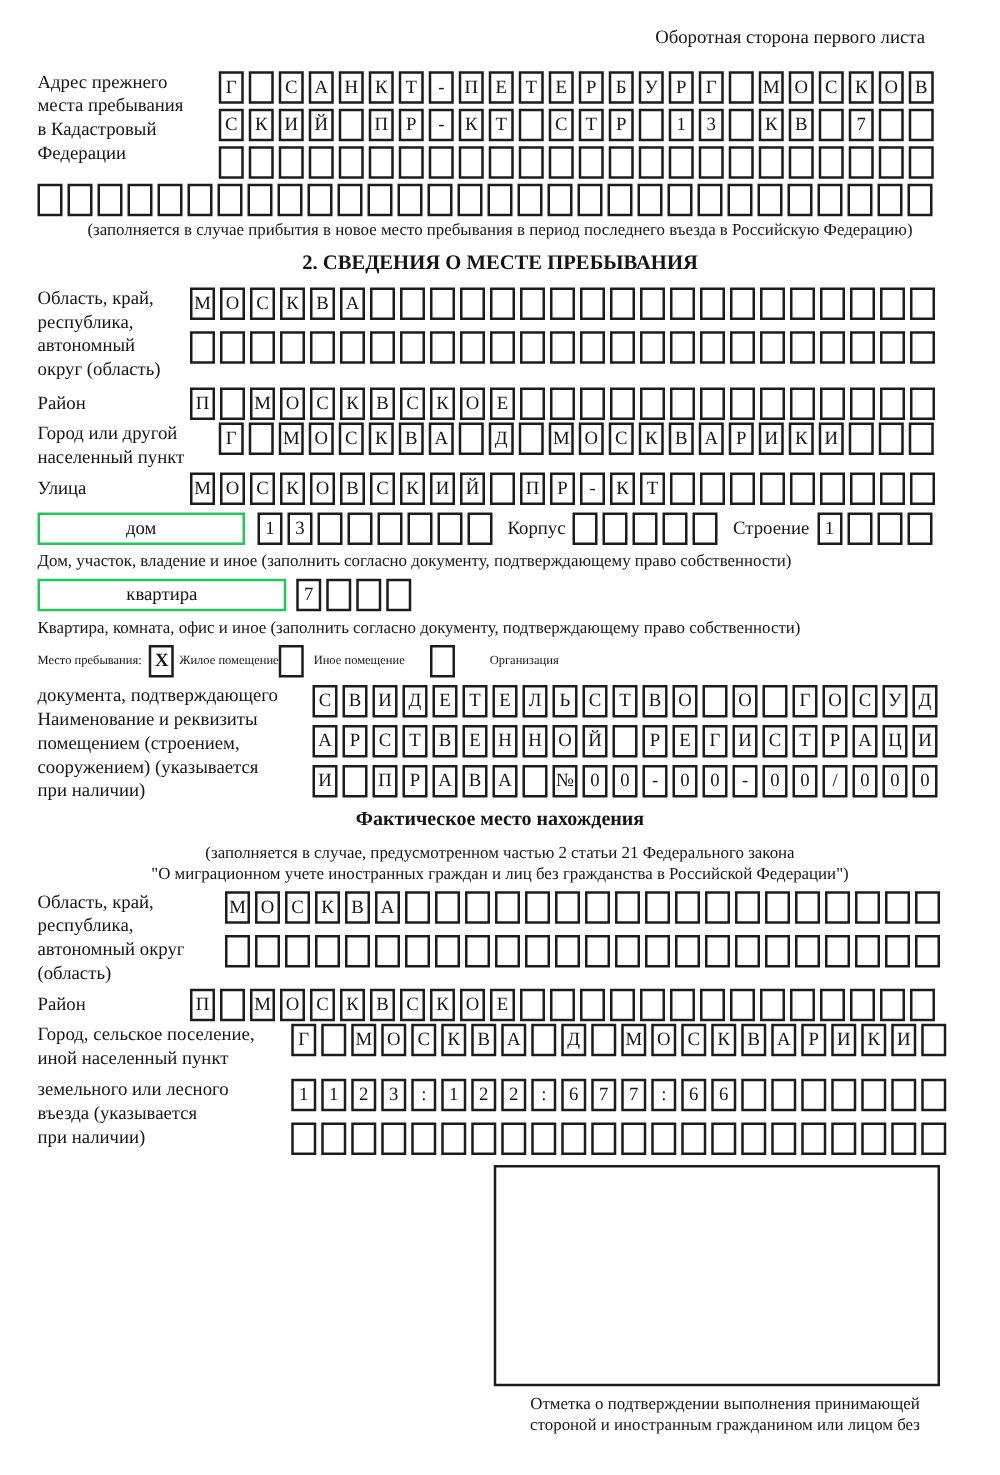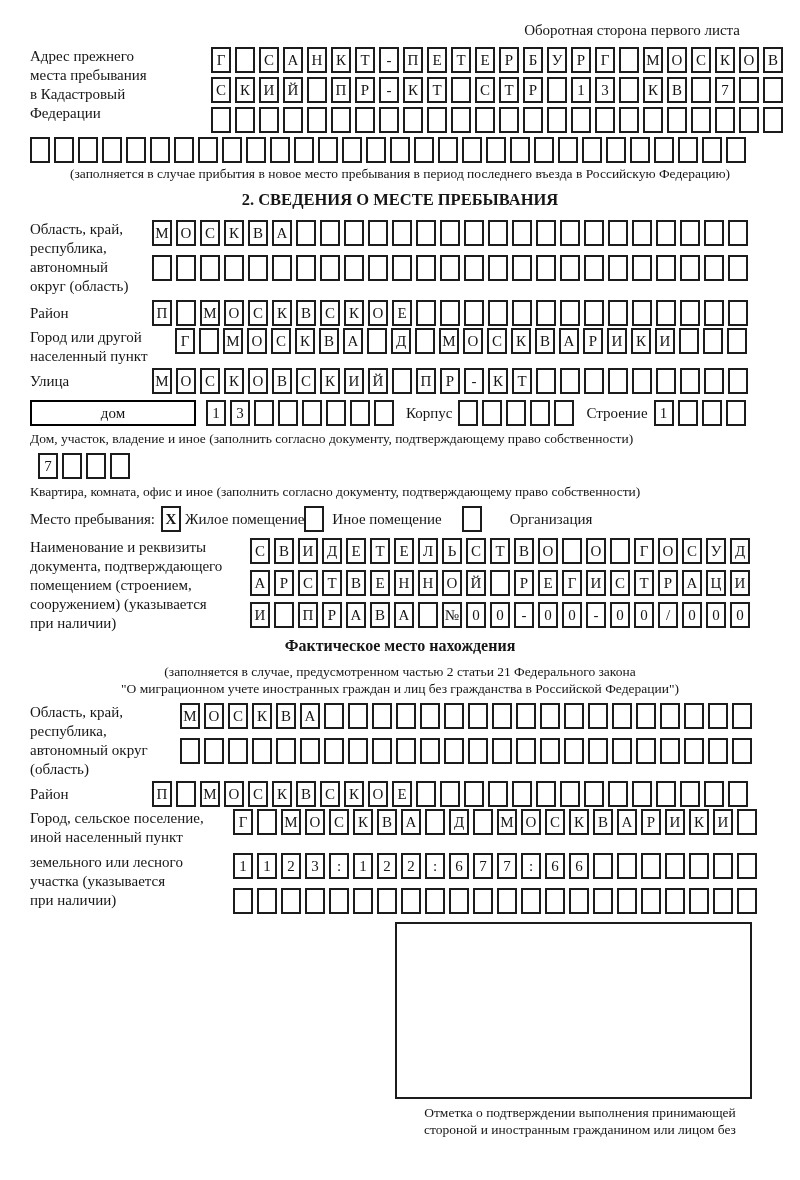--- a/index.html
+++ b/index.html
@@ -13,31 +13,31 @@
   .lbl{font-size:15px;line-height:19px;flex:none;}
   .w122{width:122px;} .w145{width:145px;} .w150{width:150px;} .w203{width:203px;} .w220{width:220px;}
   .boxcol{display:flex;flex-direction:column;flex:none;}
   .boxrow{display:flex;flex:none;}
   .cb{
     width:20px;height:26px;box-sizing:border-box;border:2px solid #1c1c1c;margin-right:4px;
     display:inline-flex;align-items:center;justify-content:center;flex:none;
     font-size:15px;line-height:1;background:#fff;
   }
   .mb4{margin-bottom:4px;} .mb6{margin-bottom:6px;} .mb9{margin-bottom:9px;}
-  .mt2{margin-top:2px;} .mt4{margin-top:4px;} .mt6{margin-top:6px;} .mt8{margin-top:8px;gap:36px;}
+  .mt2{margin-top:2px;} .mt4{margin-top:4px;} .mt6{margin-top:6px;} .mt8{margin-top:18px;}
   .note{font-size:13.5px;line-height:17px;}
   .center{text-align:center;}
   .heading{font-weight:bold;font-size:16.5px;text-align:center;margin:8px 0 10px 0;}
   .subheading{font-weight:bold;font-size:16px;text-align:center;margin:6px 0 8px 0;}
   .widebox{
-    box-sizing:border-box;border:2px solid #000000;height:26px;flex:none;
+    box-sizing:border-box;border:2px solid #22c55e;height:26px;flex:none;
     display:inline-flex;align-items:center;justify-content:center;font-size:15px;background:#fff;
   }
   .houselbl{font-size:15px;line-height:26px;flex:none;margin:0 6px 0 8px;}
-  .staylbl{font-size:15px;line-height:26px;flex:none;}
+  .staylbl{font-size:10px;line-height:26px;flex:none;}
   .stamp{box-sizing:border-box;border:2px solid #1c1c1c;width:357px;height:177px;margin:8px 0 0 365px;background:#fff;}
   .stampcap{margin:5px 0 0 350px;width:400px;}
 </style>
 </head>
 <body>
 
 <div class="page">
 
   <div class="corner">Оборотная сторона первого листа</div>
 
@@ -349,20 +349,21 @@
     <div class="boxrow">
         <span class="cb">1</span>
         <span class="cb"></span>
         <span class="cb"></span>
         <span class="cb"></span>
       </div>
   </div>
   <div class="note mt4">Дом, участок, владение и иное (заполнить согласно документу, подтверждающему право собственности)</div>
 
   <div class="flexrow mt6">
+    <div class="widebox" style="width:199px;">квартира</div>
     <div class="boxrow" style="margin-left:8px;">
         <span class="cb">7</span>
         <span class="cb"></span>
         <span class="cb"></span>
         <span class="cb"></span>
       </div>
   </div>
   <div class="note mt4">Квартира, комната, офис и иное (заполнить согласно документу, подтверждающему право собственности)</div>
 
   <div class="flexrow mt6">
@@ -370,22 +371,22 @@
     <span class="cb" style="margin-left:6px;font-weight:bold;">X</span>
     <div class="staylbl" style="margin-right:0;">Жилое помещение</div>
     <span class="cb"></span>
     <div class="staylbl" style="margin-left:4px;margin-right:20px;">Иное помещение</div>
     <span class="cb"></span>
     <div class="staylbl" style="margin-left:24px;">Организация</div>
   </div>
 
   <div class="flexrow mt6">
     <div class="lbl w220">
+        <div>документа, подтверждающего</div>
         <div>Наименование и реквизиты</div>
-        <div>документа, подтверждающего</div>
         <div>помещением (строением,</div>
         <div>сооружением) (указывается</div>
         <div>при наличии)</div>
       </div>
     <div class="boxcol">
       <div class="boxrow mb6">
           <span class="cb">С</span>
           <span class="cb">В</span>
           <span class="cb">И</span>
           <span class="cb">Д</span>
@@ -583,21 +584,21 @@
         <span class="cb">И</span>
         <span class="cb">К</span>
         <span class="cb">И</span>
         <span class="cb"></span>
       </div>
   </div>
 
   <div class="flexrow mt6">
     <div class="lbl w203">
         <div>земельного или лесного</div>
-        <div>участка (указывается</div>
+        <div>въезда (указывается</div>
         <div>при наличии)</div>
       </div>
     <div class="boxcol">
       <div class="boxrow mb9">
           <span class="cb">1</span>
           <span class="cb">1</span>
           <span class="cb">2</span>
           <span class="cb">3</span>
           <span class="cb">:</span>
           <span class="cb">1</span>

